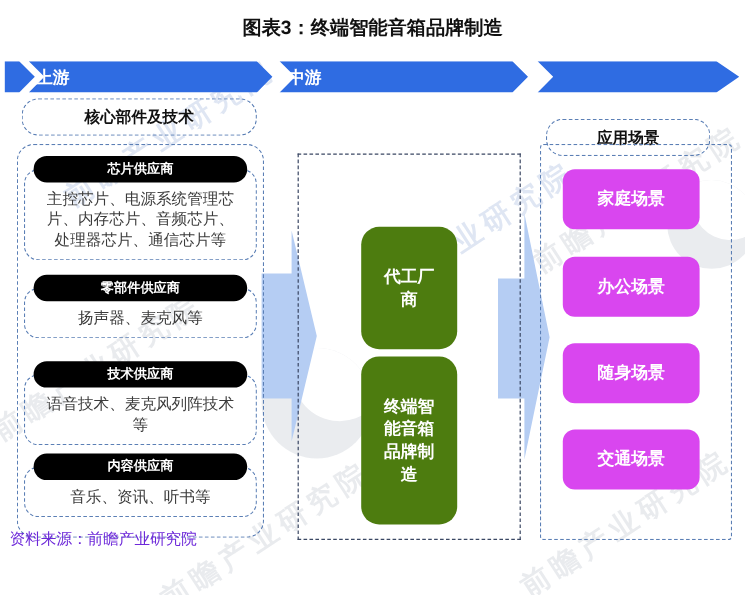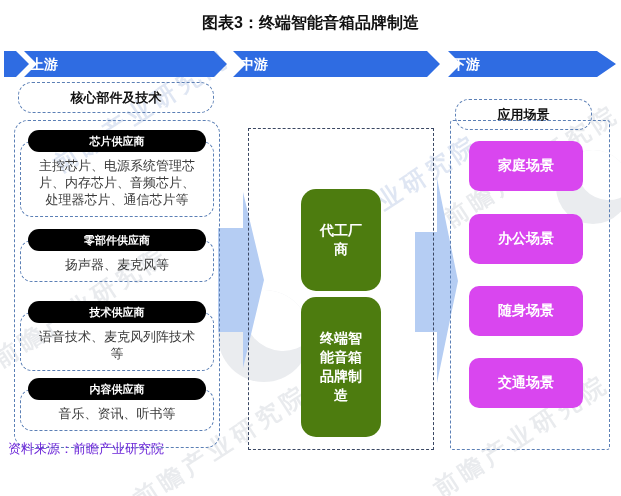--- a/index.html
+++ b/index.html
@@ -96,21 +96,20 @@
   <div class="title">图表3：终端智能音箱品牌制造</div>
 
   <svg class="band-svg" width="621" height="26" viewBox="0 0 621 26">
     <polygon points="4,0 16,0 29,13 16,26 4,26" fill="#2f6ce2"></polygon>
     <polygon points="24,0 214,0 227,13 214,26 24,26 37,13" fill="#2f6ce2"></polygon>
     <polygon points="233,0 427,0 440,13 427,26 233,26 246,13" fill="#2f6ce2"></polygon>
     <polygon points="448,0 597,0 616,13 597,26 448,26 461,13" fill="#2f6ce2"></polygon>
   </svg>
   <div class="band-label" style="left:30px;  width:196px;">上游</div>
   <div class="band-label" style="left:240px; width:200px;">中游</div>
-  <div class="band-label" style="left:452px; width:148px;">下游</div>
 
   <svg class="flow-arrows" width="621" height="496" viewBox="0 0 621 496">
     <polygon points="218,228 243,228 243,192 264,280 243,368 243,332 218,332" fill="#b5cdf3"></polygon>
     <polygon points="415,232 437,232 437,178 458,281 437,383 437,332 415,332" fill="#b5cdf3"></polygon>
   </svg>
 
   <div class="col-header" style="left:18px;  width:194px;">核心部件及技术</div>
   <div class="col-header" style="left:455px; width:135px;margin-top:17px;">应用场景</div>
 
   <div class="container cont-up">

